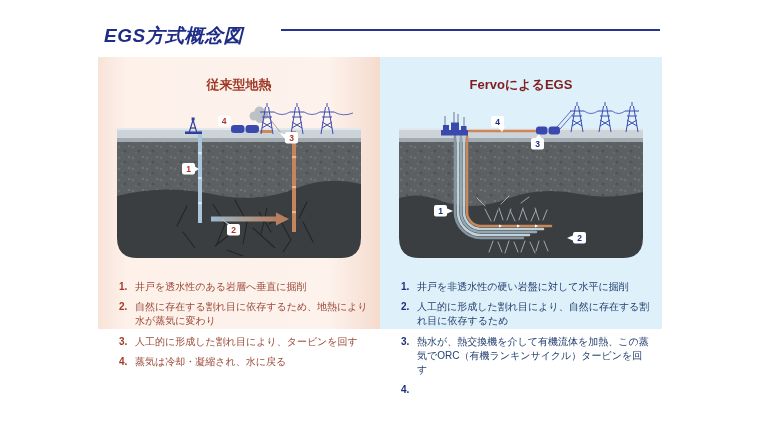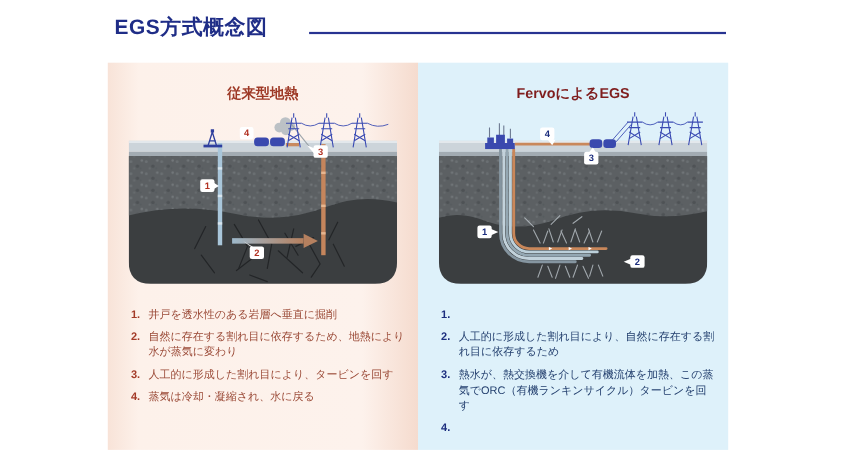--- a/index.html
+++ b/index.html
@@ -1,21 +1,21 @@
 <!DOCTYPE html>
 <html><head>
 <meta charset="utf-8">
 <style>
   html,body{margin:0;padding:0;background:#ffffff;}
   .stage{position:relative;width:768px;height:432px;background:#ffffff;overflow:hidden;
          font-family:"Liberation Sans","DejaVu Sans",sans-serif;}
-  .page-title{position:absolute;left:104px;top:12px;font-size:19px;font-weight:bold;
-              color:#1f2d87;letter-spacing:.5px;}
+  .page-title{position:absolute;left:104px;top:23px;font-size:19px;font-weight:bold;
+              color:#1f2d87;letter-spacing:.5px;font-style:italic;}
   .title-rule{position:absolute;left:281px;top:29px;width:379px;height:2px;background:#273391;}
-  .panel{position:absolute;top:57px;width:282px;height:352px;}
+  .panel{position:absolute;top:57px;width:282px;height:272px;}
   .panel-left{left:98px;background:linear-gradient(90deg,#f8e3d8 0%,#fdf1ea 10%,#fdf2ec 82%,#f5dbce 100%);}
   .panel-right{left:380px;background:#def1fa;}
   .panel-title{margin:0;padding-top:19px;text-align:center;font-size:13px;font-weight:bold;}
   .panel-left .panel-title{color:#9e3926;}
   .panel-right .panel-title{color:#7f1d1d;}
   .diagram{position:absolute;top:43px;left:19px;width:244px;height:165px;}
   .list{position:absolute;top:223px;left:21px;right:10px;margin:0;padding:0;list-style:none;
         font-size:10px;line-height:1.42;}
   .list li{display:flex;gap:5px;margin-bottom:6px;}
   .list .n{font-weight:bold;min-width:11px;flex:0 0 auto;}
@@ -274,20 +274,21 @@
       <g>
         <polygon points="99,27 103,32 106,27" fill="#ffffff"></polygon>
         <rect x="92" y="16" width="13" height="11.5" rx="2" fill="#ffffff"></rect>
         <text class="marker-num" x="98.5" y="24.8" text-anchor="middle" fill="#1c2e7e">4</text>
       </g>
     </svg>
 
     <ol class="list">
       <li>
         <span class="n">1.</span>
+        <span>井戸を非透水性の硬い岩盤に対して水平に掘削</span>
         </li>
       <li>
         <span class="n">2.</span>
         <span>人工的に形成した割れ目により、自然に存在する割れ目に依存するため</span>
         </li>
       <li>
         <span class="n">3.</span>
         <span>熱水が、熱交換機を介して有機流体を加熱、この蒸気でORC（有機ランキンサイクル）タービンを回す</span>
         </li>
       <li>

